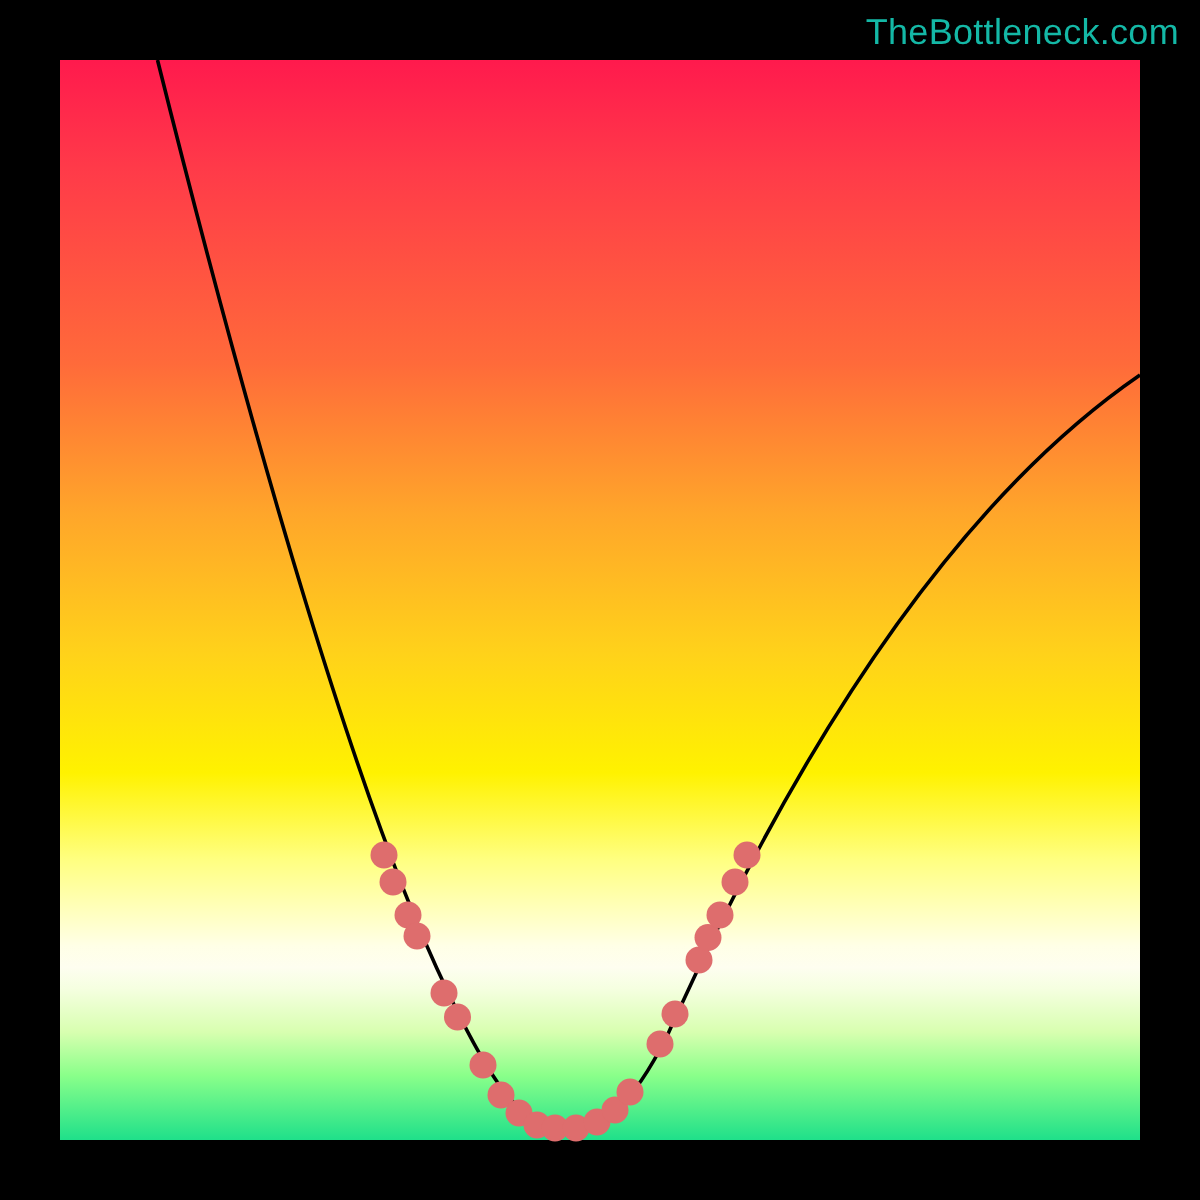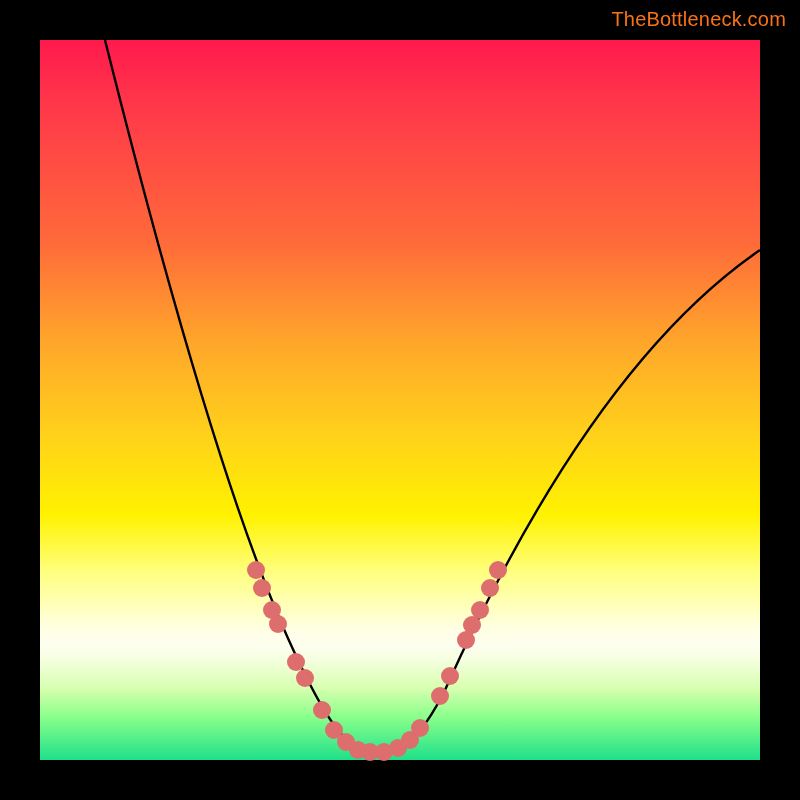--- a/index.html
+++ b/index.html
@@ -39,22 +39,22 @@
       #f5ffe0 86%,
       #d8ffb0 90%,
       #8aff8a 94%,
       #1fe08a 100%
     );
   }
   .watermark {
     position: absolute;
     top: 8px;
     right: 14px;
-    color: #f97316;
-    font-size: 20px;
+    color: #14b8a6;
+    font-size: 24px;
     font-weight: 500;
     letter-spacing: 0.2px;
     user-select: none;
   }
   svg.curve {
     position: absolute;
     left: 0;
     top: 0;
     width: 720px;
     height: 720px;

